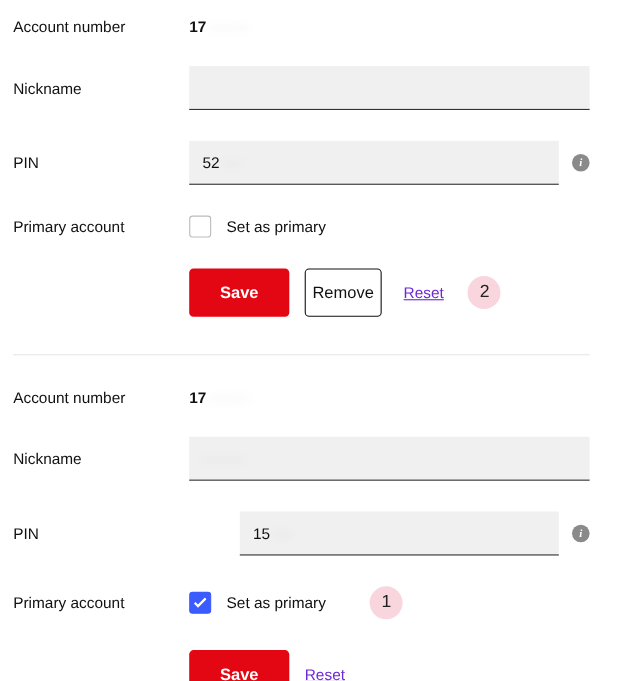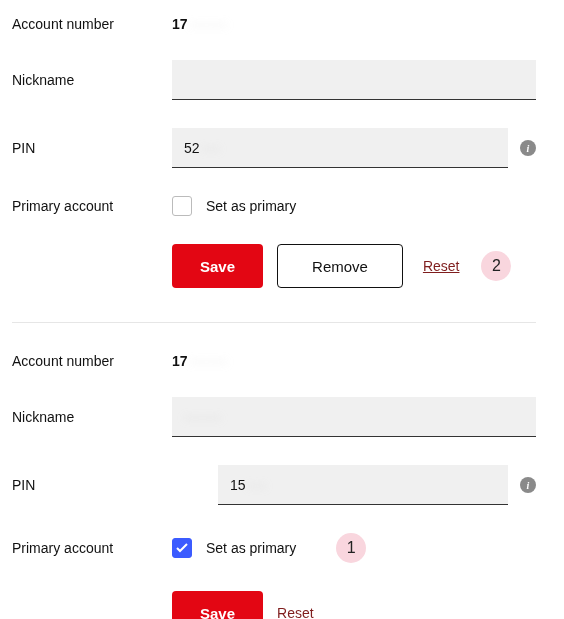--- a/index.html
+++ b/index.html
@@ -100,29 +100,29 @@
     font-weight: 600;
     border-radius: 4px;
     cursor: pointer;
     margin-right: 14px;
   }
   .btn-secondary {
     background: #fff;
     color: #111;
     border: 1.5px solid #111;
     height: 44px;
-    padding: 0 34px;
+    padding: 0 6px;
     font-size: 15px;
     font-weight: 500;
     border-radius: 4px;
     cursor: pointer;
     margin-right: 20px;
   }
   .reset-link {
-    color: #7f1d1d;
+    color: #6d28d9;
     text-decoration: underline;
     font-size: 14px;
     cursor: pointer;
   }
   .divider {
     border: none;
     border-top: 1px solid #e6e6e6;
     margin: 34px 0 30px 0;
   }
   .badge {

